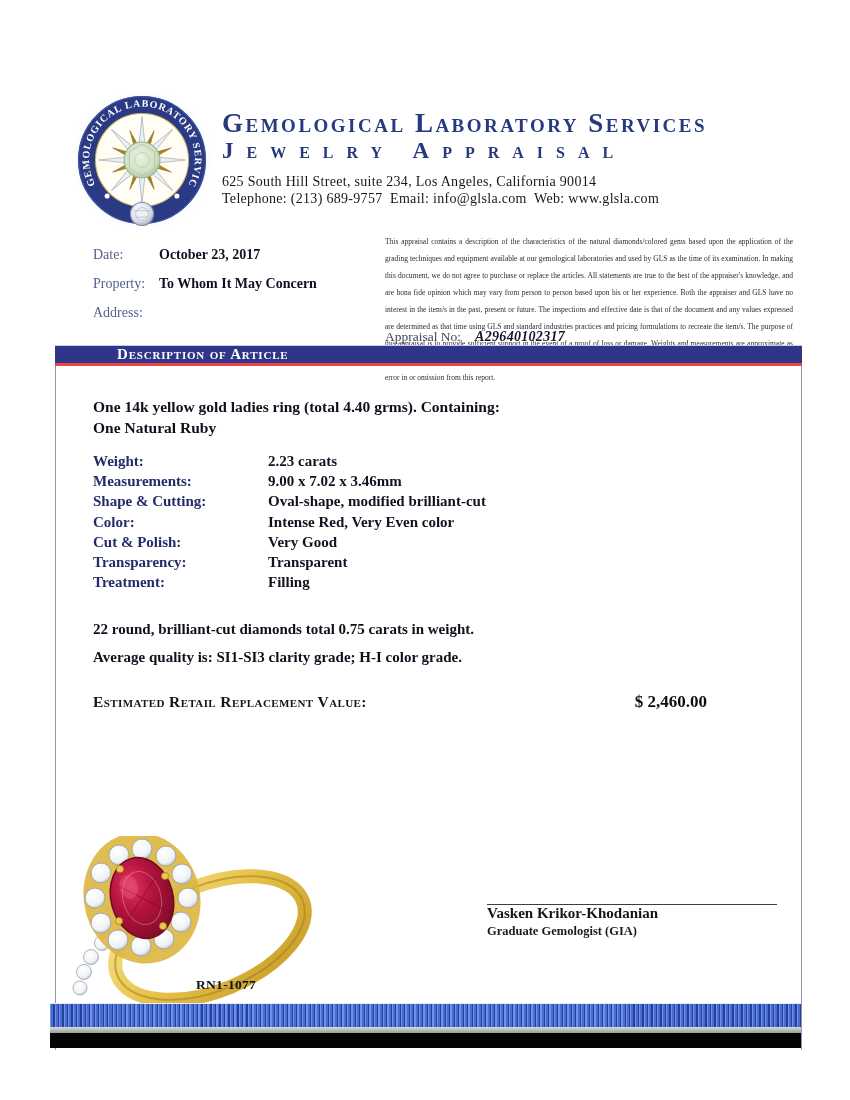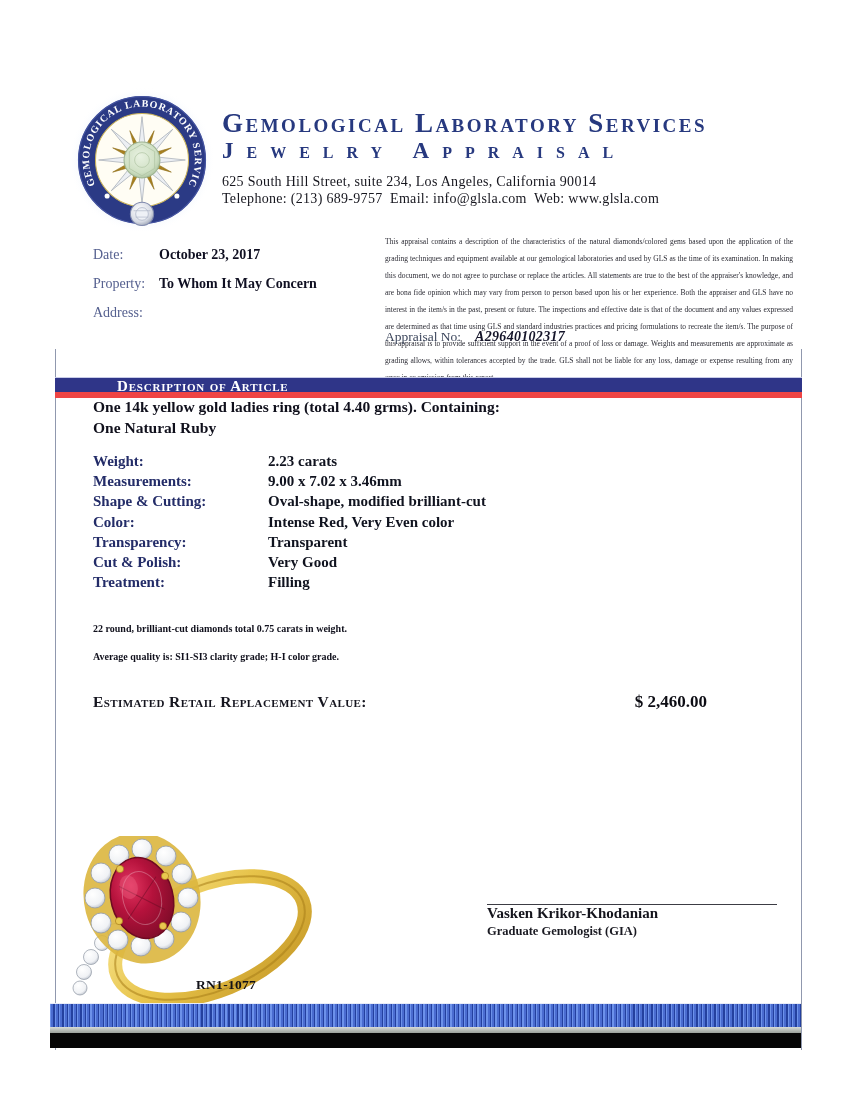--- a/index.html
+++ b/index.html
@@ -35,37 +35,37 @@
   }
   .appraisal-row { position: absolute; left: 385px; top: 329px; display: flex; }
   .appraisal-label { font-size: 13.5px; color: #3c465c; margin-right: 14px; }
   .appraisal-value { font-size: 14px; font-weight: bold; color: #15152a; letter-spacing: 0.3px; font-style: italic; }
   
   .v-border { position: absolute; top: 349px; width: 1px; height: 701px; background: #9098ae; }
   .v-border.left { left: 55px; }
   .v-border.right { left: 801px; }
   
   .section-bar {
-    position: absolute; left: 55px; top: 377px; width: 747px; height: 21px;
-    background: #2f3588; border-top: 1px solid #c8cce8; border-bottom: 6px solid #ef4444;
-    display: flex; 
+    position: absolute; left: 55px; top: 345px; width: 747px; height: 21px;
+    background: #2f3588; border-top: 1px solid #c8cce8; border-bottom: 3px solid #ef4444;
+    display: flex; align-items: center;
   }
   .section-title {
     font-variant: small-caps; font-weight: bold; font-size: 15px; color: #ffffff;
     letter-spacing: 0.8px; margin-left: 62px;
   }
   
   .desc-block { position: absolute; left: 93px; top: 396px; width: 620px; }
   .desc-line { font-size: 15.5px; font-weight: bold; color: #10101c; line-height: 21px; }
   .spec-list { position: absolute; left: 93px; top: 451px; width: 560px; }
   .spec-row { display: flex; height: 20.3px; align-items: center; }
   .spec-label { width: 175px; font-size: 15px; font-weight: bold; color: #232c68; }
   .spec-value { font-size: 15px; font-weight: bold; color: #10131f; white-space: nowrap; }
   .diamonds-block { position: absolute; left: 93px; top: 615px; width: 620px; }
-  .diamonds-line { font-size: 10px; font-weight: bold; color: #10101c; line-height: 28px; }
+  .diamonds-line { font-size: 15px; font-weight: bold; color: #10101c; line-height: 28px; }
   
   .valuation-row {
     position: absolute; left: 93px; top: 692px; width: 614px;
     display: flex; justify-content: space-between; align-items: center;
   }
   .valuation-label {
     font-variant: small-caps; font-weight: bold; font-size: 15.5px; color: #15151f;
     letter-spacing: 0.4px;
   }
   .valuation-amount { font-size: 17px; font-weight: bold; color: #0d0d14; }
@@ -221,26 +221,26 @@
     </div>
     <div class="spec-row">
       <span class="spec-label">Shape &amp; Cutting:</span>
       <span class="spec-value">Oval-shape, modified brilliant-cut</span>
     </div>
     <div class="spec-row">
       <span class="spec-label">Color:</span>
       <span class="spec-value">Intense Red, Very Even color</span>
     </div>
     <div class="spec-row">
+      <span class="spec-label">Cut &amp; Polish:</span>
+      <span class="spec-value">Very Good</span>
+    </div>
+    <div class="spec-row">
       <span class="spec-label">Transparency:</span>
       <span class="spec-value">Transparent</span>
-    </div>
-    <div class="spec-row">
-      <span class="spec-label">Cut &amp; Polish:</span>
-      <span class="spec-value">Very Good</span>
     </div>
     <div class="spec-row">
       <span class="spec-label">Treatment:</span>
       <span class="spec-value">Filling</span>
     </div>
   </div>
 
   <div class="diamonds-block">
     <div class="diamonds-line">22 round, brilliant-cut diamonds total 0.75 carats in weight.</div>
     <div class="diamonds-line">Average quality is: SI1-SI3 clarity grade; H-I color grade.</div>

